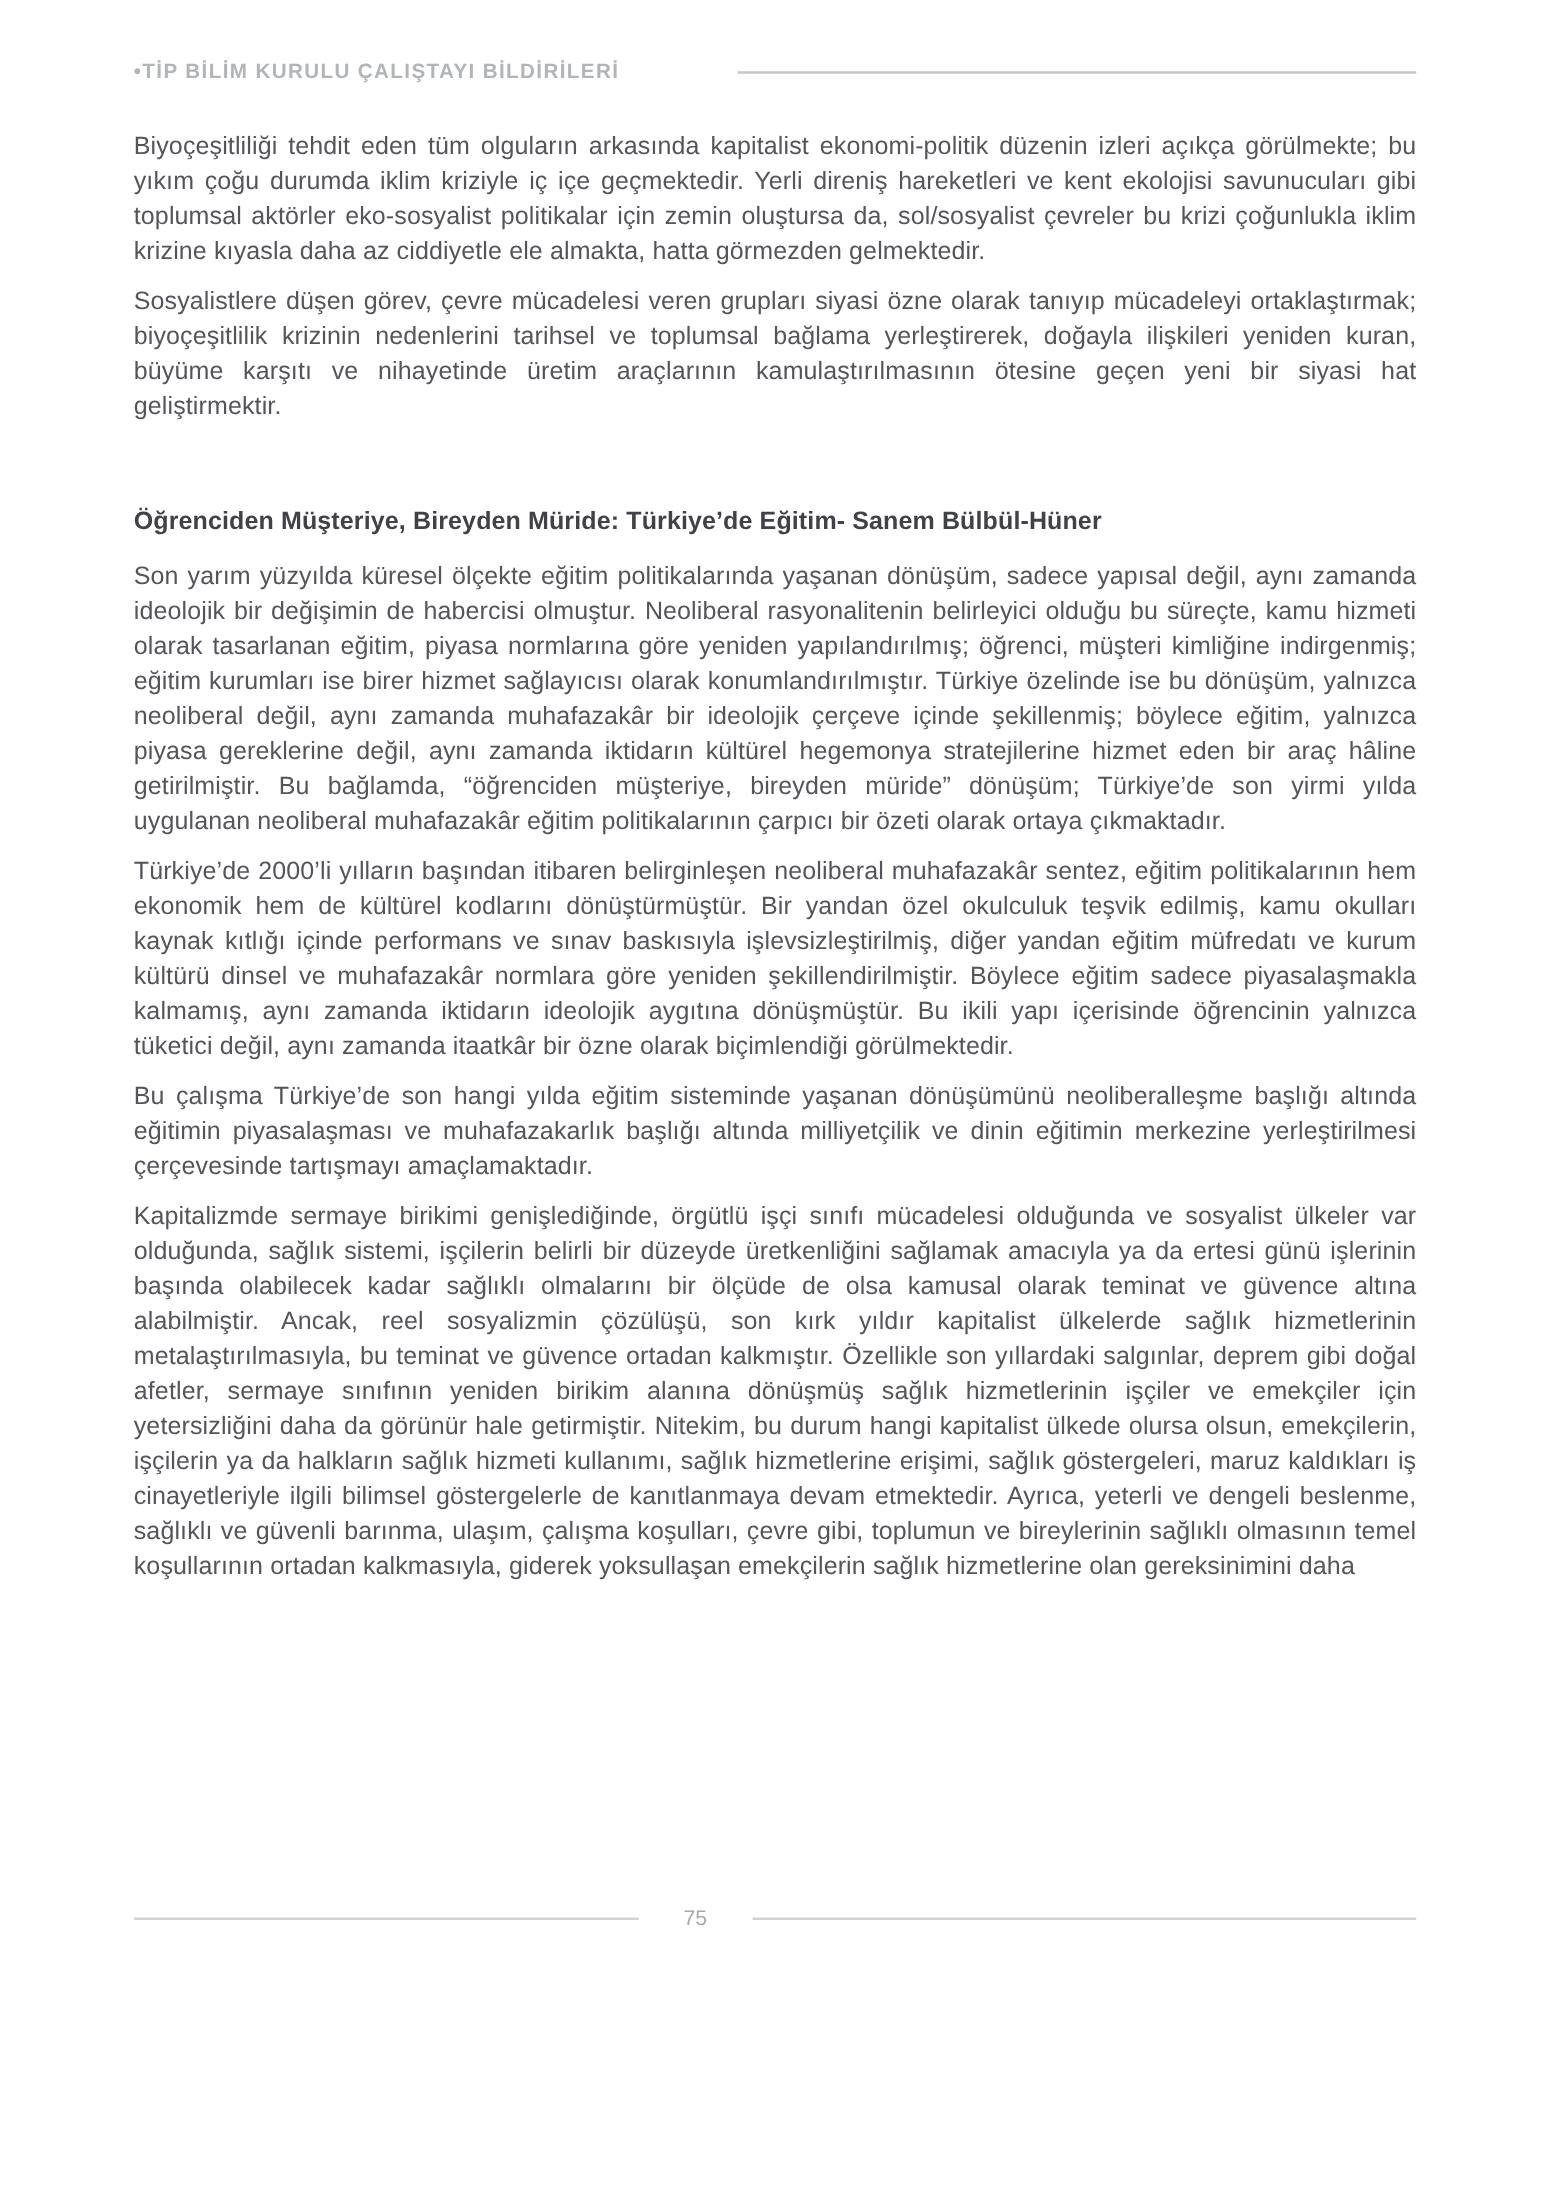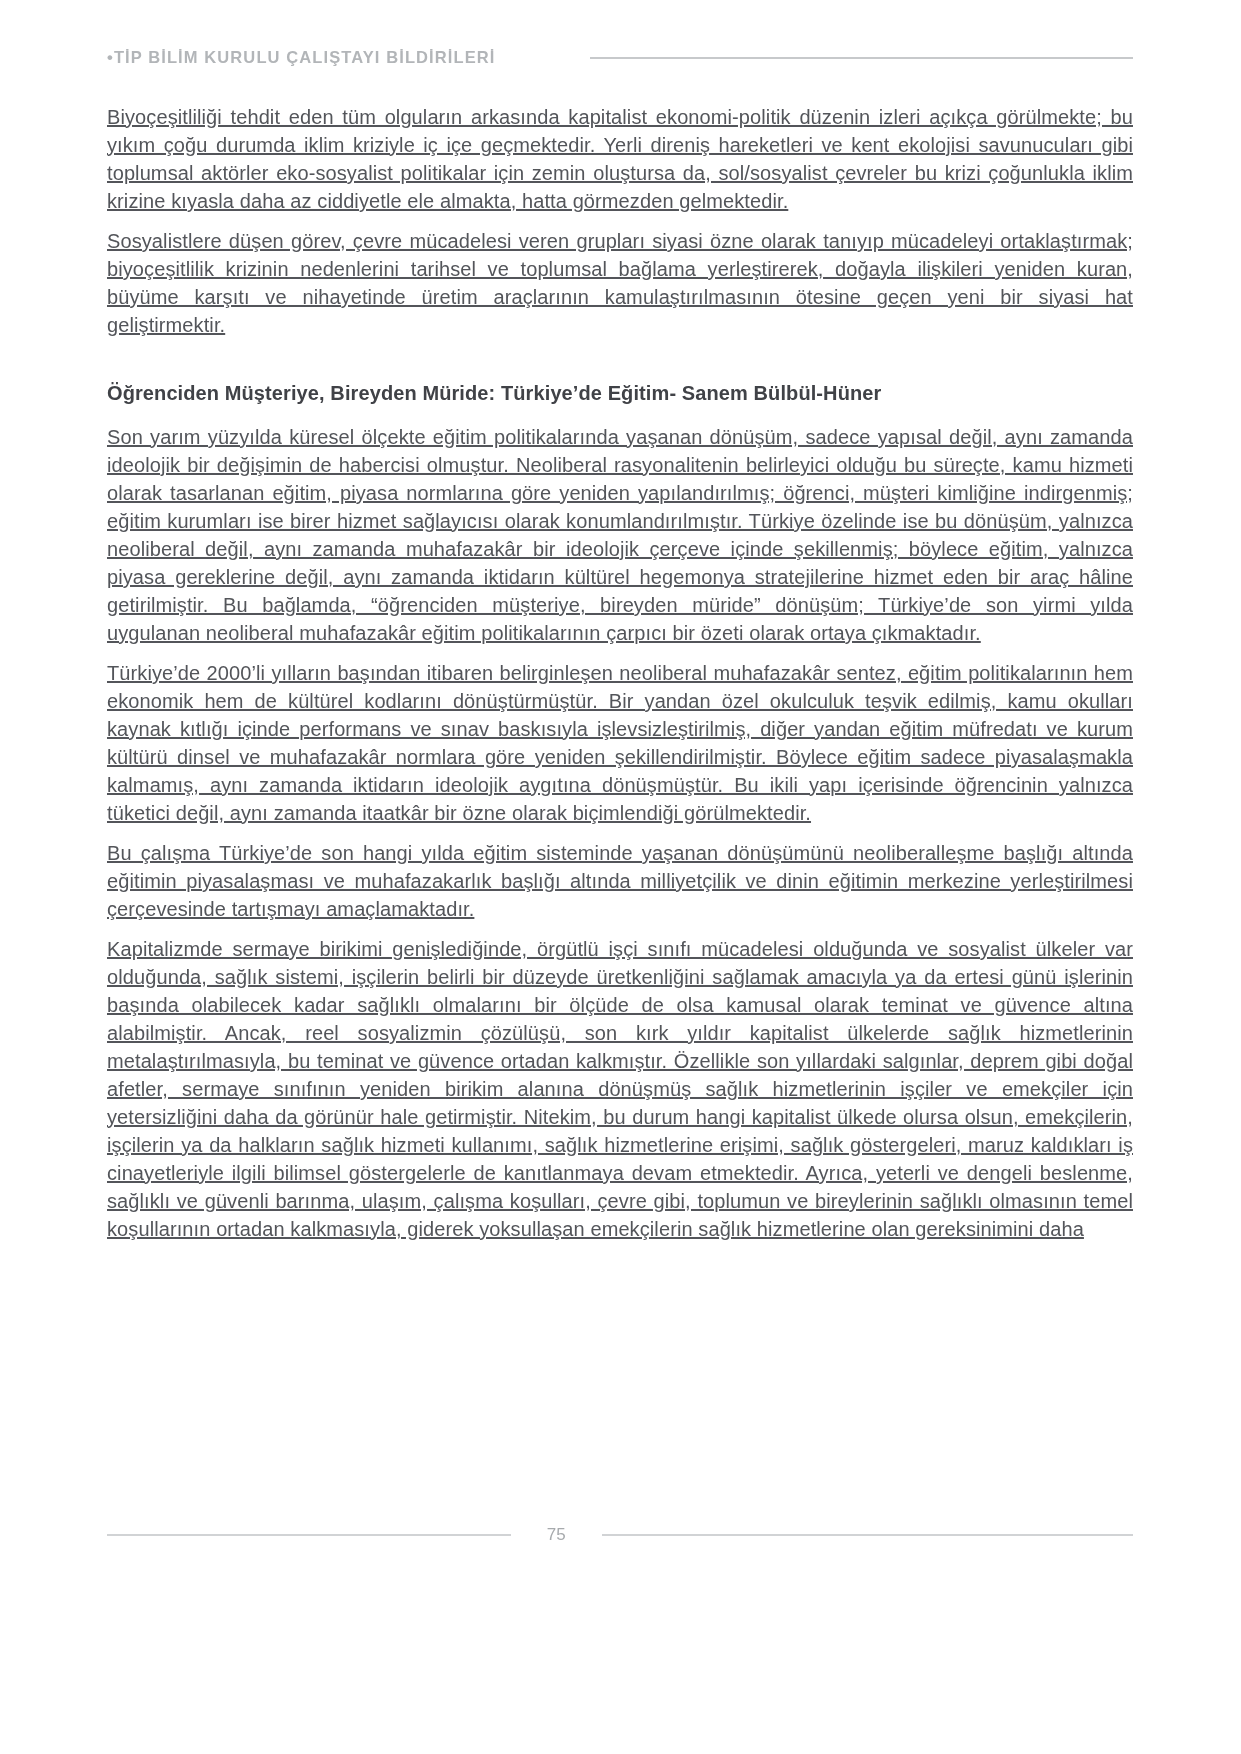--- a/index.html
+++ b/index.html
@@ -40,28 +40,27 @@
   }
   .content {
     color: #53555a;
     font-size: 20px;
     line-height: 28px;
     letter-spacing: 0.1px;
   }
   .para {
     text-align: justify;
     margin-bottom: 12px;
-    text-decoration: underline;
   }
   .heading {
     font-size: 20px;
     line-height: 28px;
     font-weight: bold;
     color: #404247;
-    margin-top: 40px;
+    margin-top: 64px;
     margin-bottom: 16px;
     letter-spacing: 0.1px;
   }
   .page-footer {
     position: absolute;
     left: 107px;
     right: 108px;
     top: 1526px;
     display: flex;
     align-items: center;

